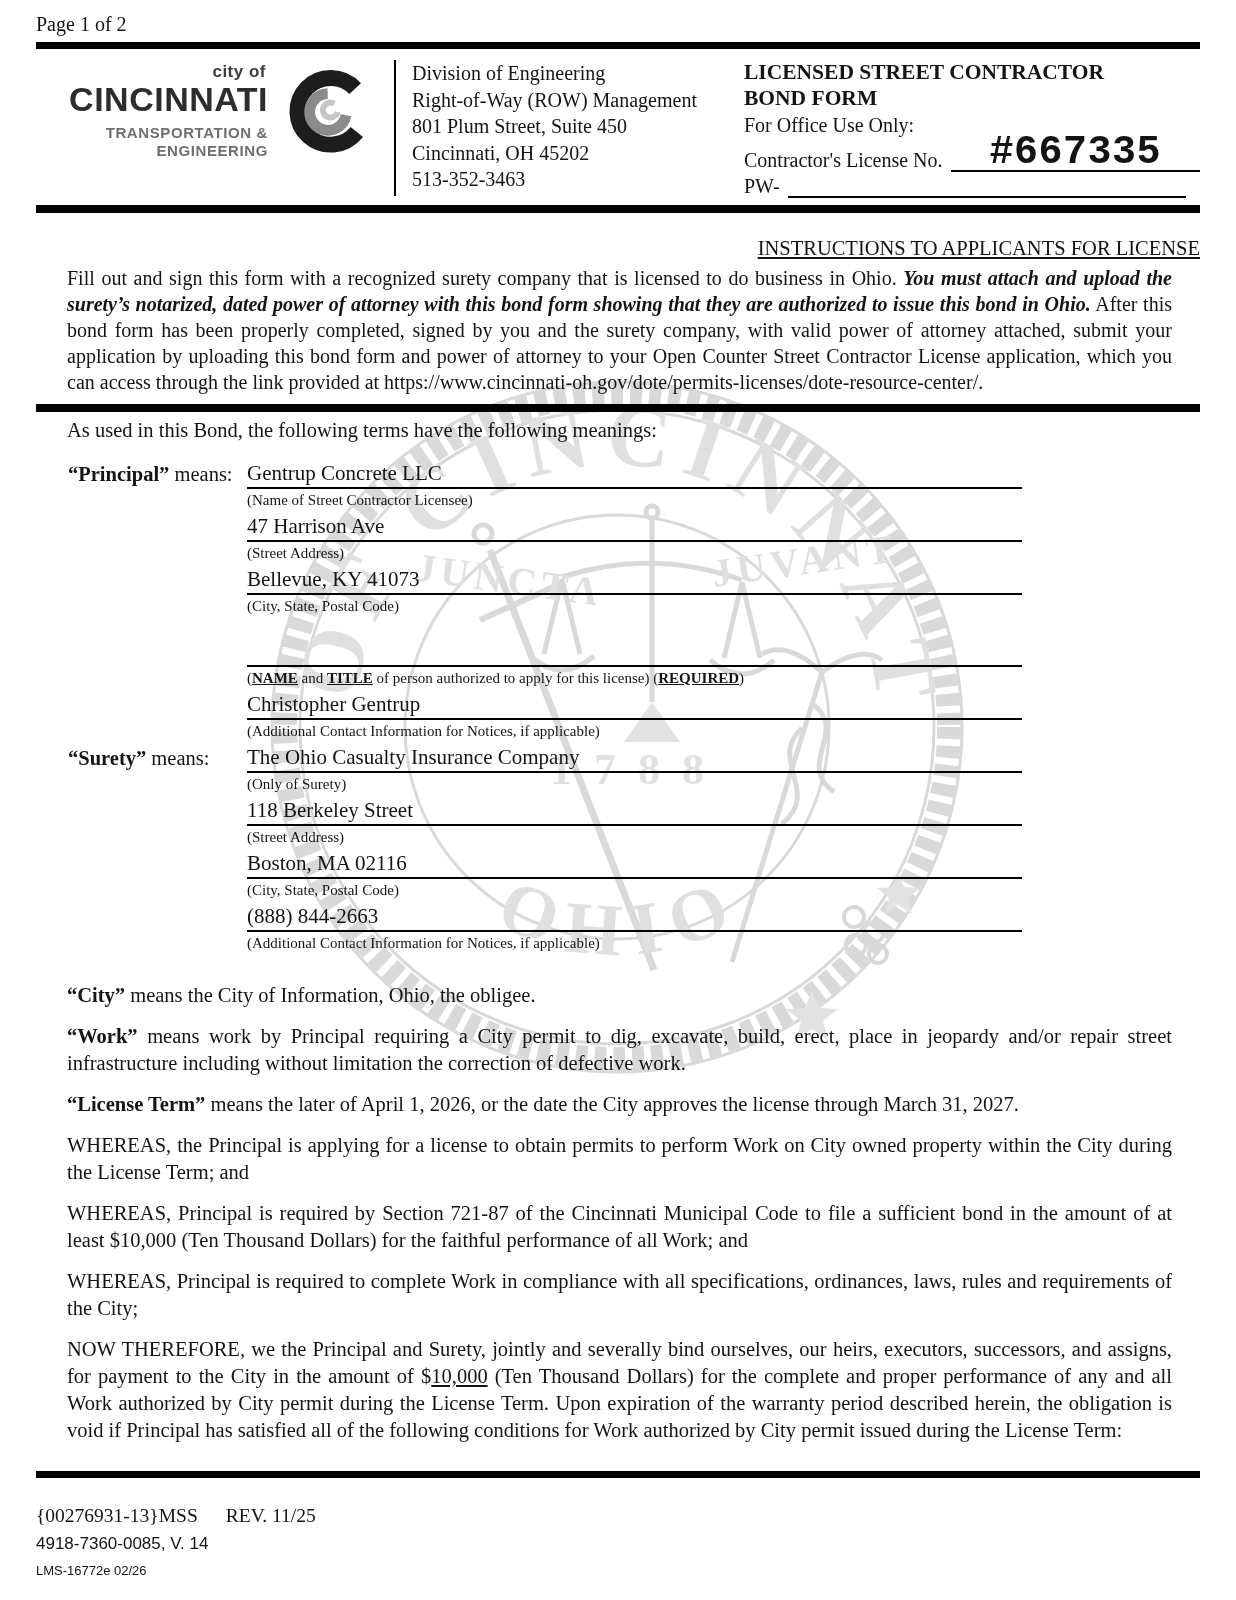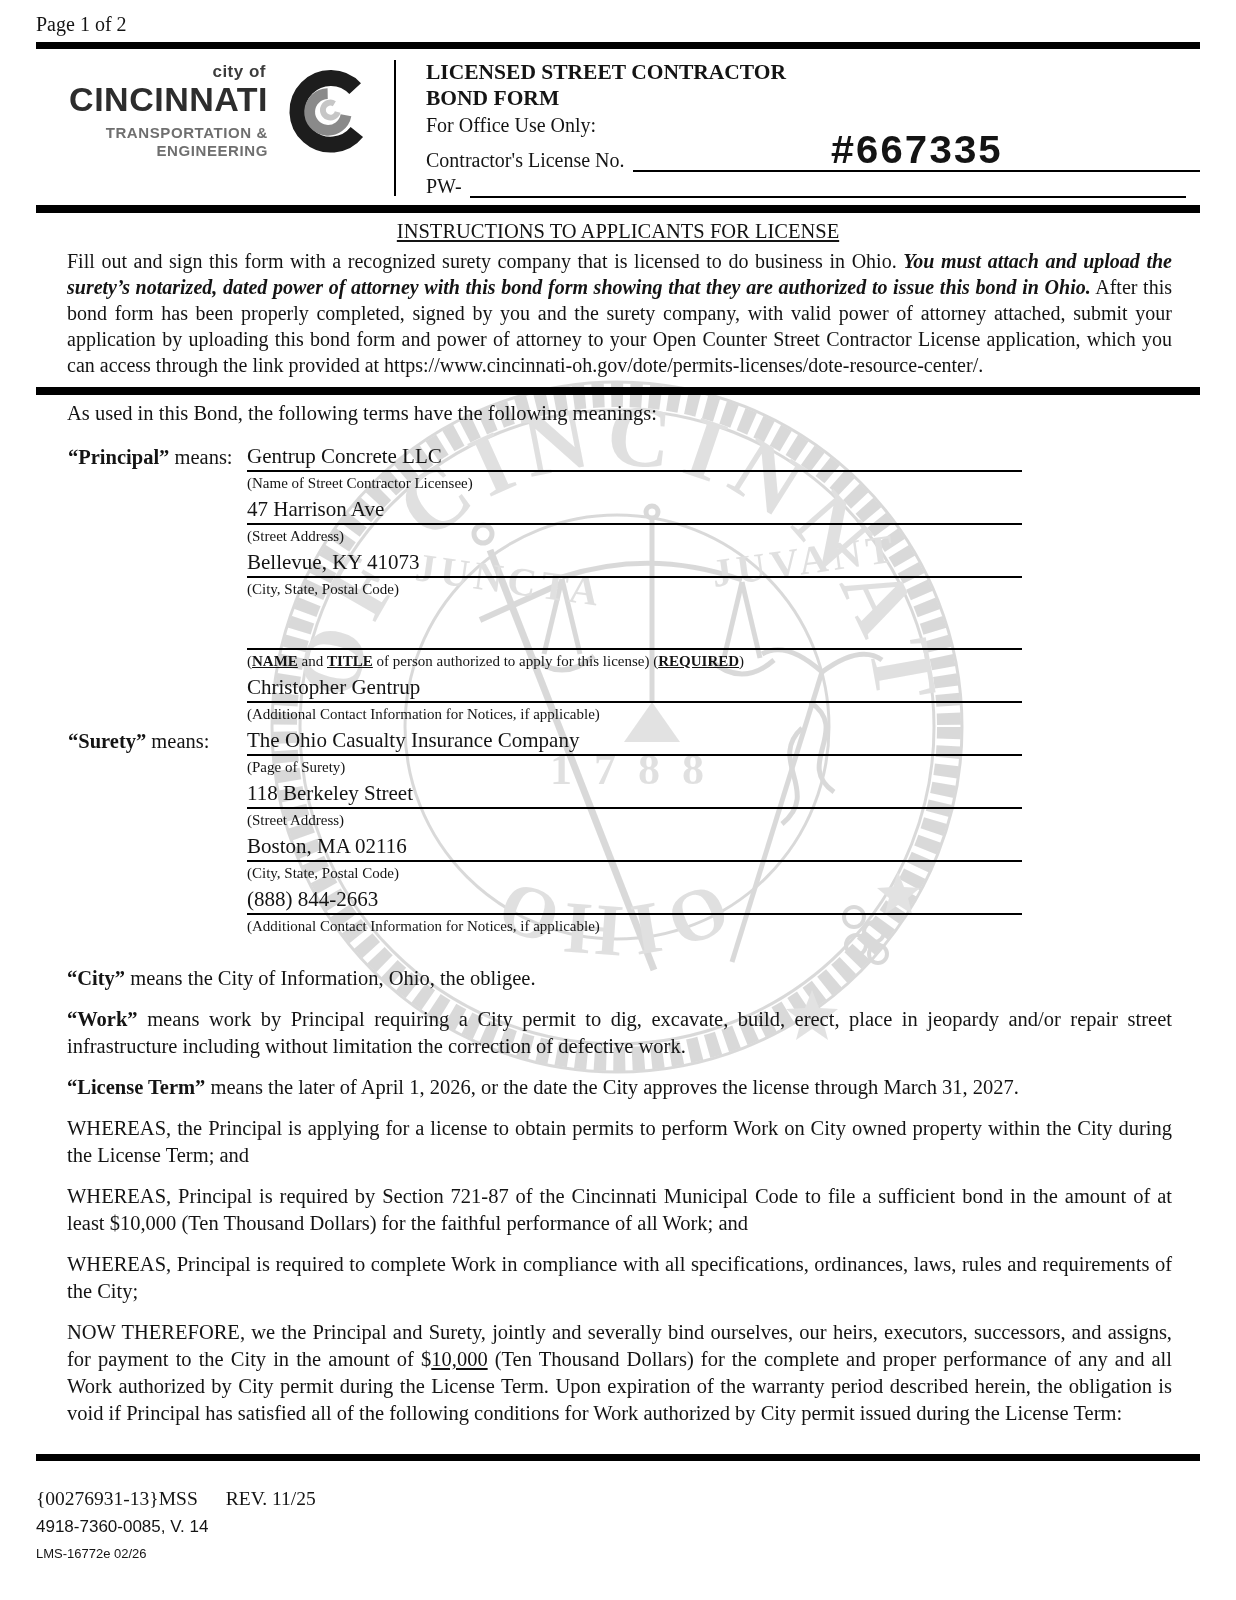--- a/index.html
+++ b/index.html
@@ -31,21 +31,21 @@
   .form-title { font-weight:bold; font-size:21.5px; line-height:26px; }
   .office-use { font-size:20px; line-height:23px; margin-top:3px; }
   .license-row { display:flex; align-items:flex-end; font-size:20px; line-height:22px; }
   .license-label { white-space:nowrap; padding-bottom:1px; }
   .license-line { flex:1; border-bottom:2px solid #000; margin-left:8px; text-align:center; }
   .license-number { font-family:Liberation Mono, monospace; font-weight:bold; font-size:40px; line-height:0.82; letter-spacing:0.5px; display:inline-block; }
   .pw-row { display:flex; align-items:flex-end; font-size:20px; line-height:24px; margin-top:2px; }
   .pw-line { flex:1; border-bottom:2px solid #000; margin-left:8px; height:22px; margin-right:14px; }
 
   
-  .instr-title { text-align:center; font-size:20.5px; margin-top:7px; }
+  .instr-title { text-align:right; font-size:20.5px; margin-top:24px; }
   .instr-title span { text-decoration:underline; }
   .instr-body { font-size:20px; line-height:26px; text-align:justify; margin:5px 28px 9px 31px; }
   .instr-body .emph { font-weight:bold; font-style:italic; }
 
   .intro { font-size:20.5px; margin:7px 28px 0 31px; }
 
   
   .def-row { display:flex; margin-top:20px; }
   .def-label { margin-left:32px; width:179px; font-size:20.5px; padding-top:1px; }
   .def-label .term { font-weight:bold; }
@@ -153,20 +153,27 @@
         </div>
         <svg class="c-mark" width="100" height="104" viewBox="0 0 120 124">
           <path d="M 95 34 A 40 40 0 1 0 97 86" fill="none" stroke="#1d1d1d" stroke-width="19"></path>
           <path d="M 62 40 A 22 22 0 1 0 84 66" fill="none" stroke="#8a8a8a" stroke-width="13"></path>
           <path d="M 70 52 A 9 9 0 1 0 74 62" fill="none" stroke="#c6c6c6" stroke-width="7"></path>
         </svg>
       </div>
 
       <div class="header-divider"></div>
 
+      <div class="division">
+        <div>Division of Engineering</div>
+        <div>Right-of-Way (ROW) Management</div>
+        <div>801 Plum Street, Suite 450</div>
+        <div>Cincinnati, OH 45202</div>
+        <div>513-352-3463</div>
+      </div>
 
       <div class="header-right">
         <div class="form-title">LICENSED STREET CONTRACTOR</div>
         <div class="form-title">BOND FORM</div>
         <div class="office-use">For Office Use Only:</div>
         <div class="license-row">
           <span class="license-label">Contractor's License No.</span>
           <span class="license-line">
             <span class="license-number">#667335</span>
           </span>
@@ -213,21 +220,21 @@
           <div class="field-caption">(Additional Contact Information for Notices, if applicable)</div>
         </div>
       </div>
     </div>
 
     <div class="def-row" style="margin-top:0;">
       <div class="def-label"><span class="term">“Surety”</span><span> means:</span></div>
       <div class="def-fields">
         <div class="field">
           <div class="field-value">The Ohio Casualty Insurance Company</div>
-          <div class="field-caption">(Page of Surety)</div>
+          <div class="field-caption">(Only of Surety)</div>
         </div>
         <div class="field">
           <div class="field-value">118 Berkeley Street</div>
           <div class="field-caption">(Street Address)</div>
         </div>
         <div class="field">
           <div class="field-value">Boston, MA 02116</div>
           <div class="field-caption">(City, State, Postal Code)</div>
         </div>
         <div class="field">

